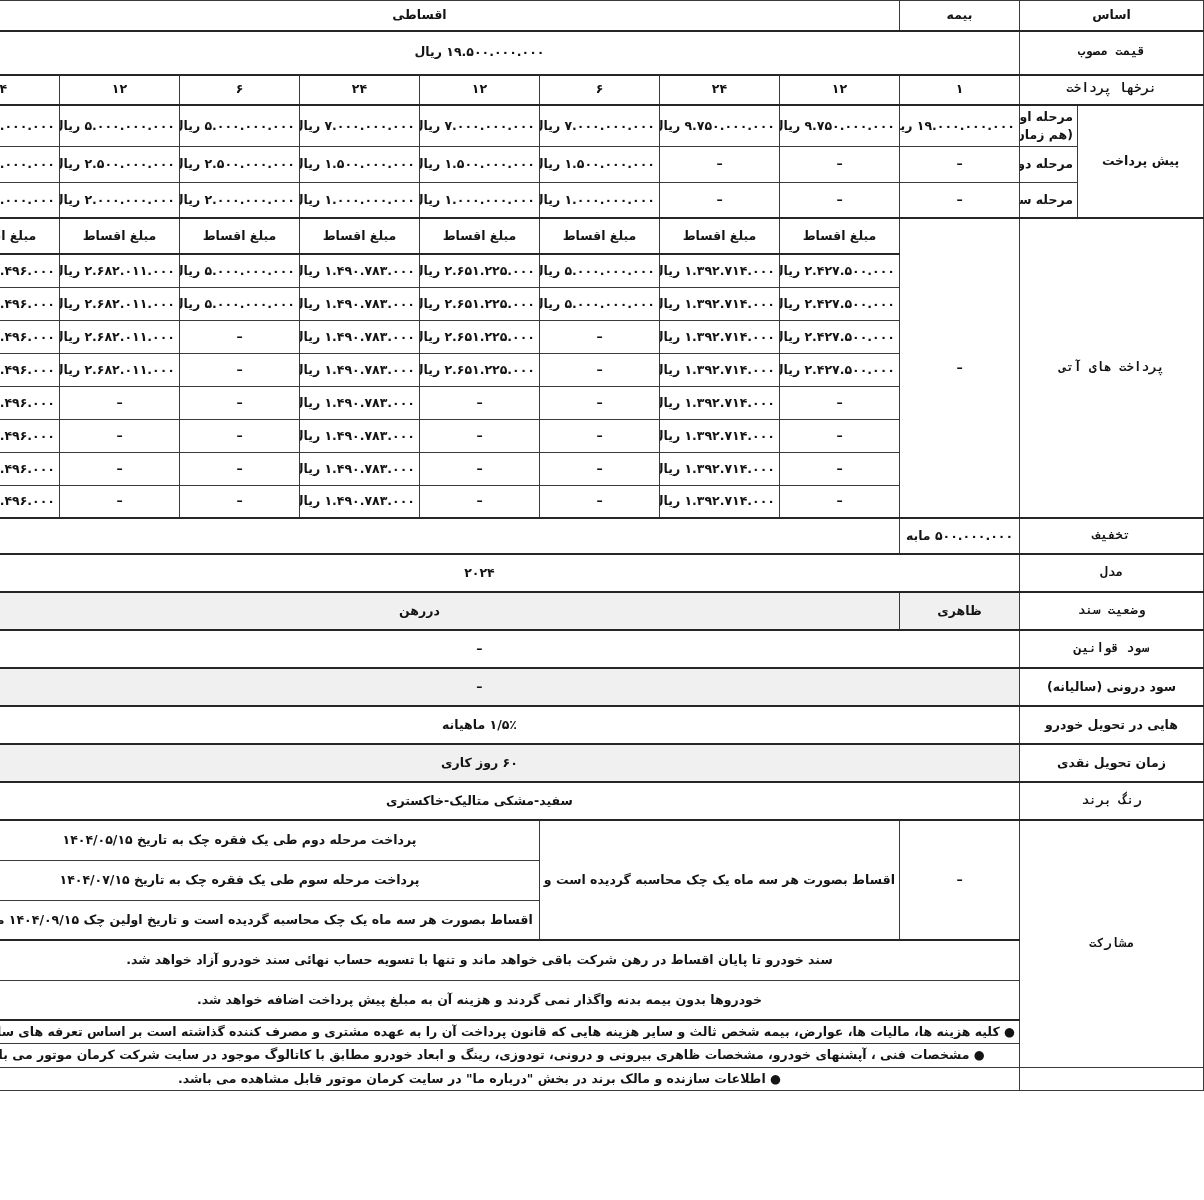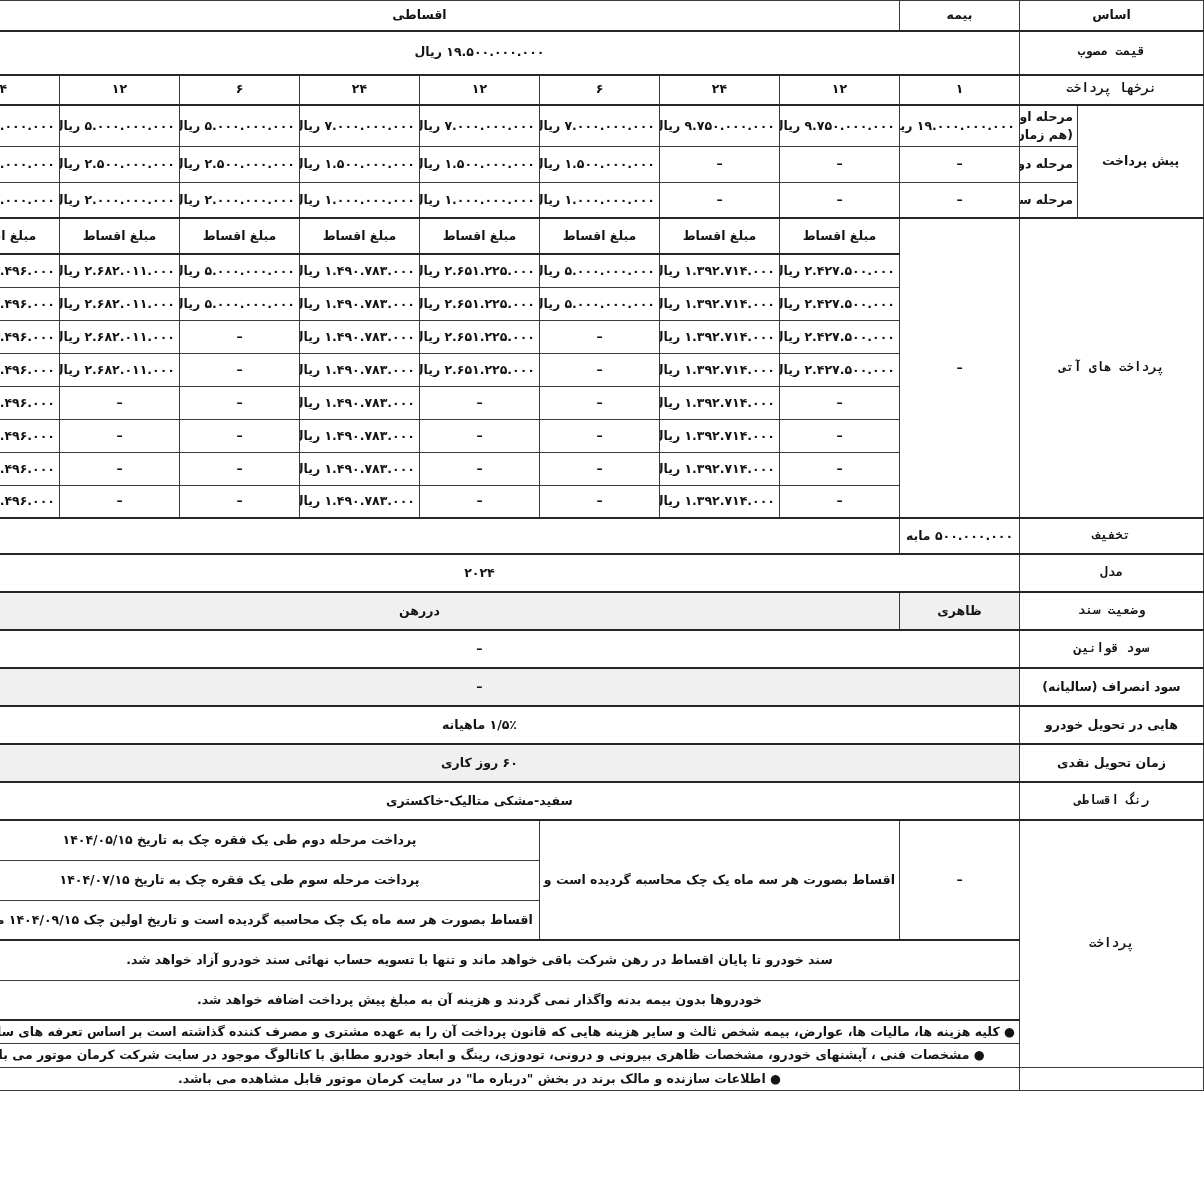--- a/index.html
+++ b/index.html
@@ -360,41 +360,41 @@
     <td class="val-center shade">ظاهری</td>
     <td class="val-center shade" colspan="8">دررهن</td>
   </tr>
 
   <tr class="thick-top">
     <td class="lbl thick-right" colspan="2">سود قوانین</td>
     <td class="val-center dash" colspan="9">–</td>
   </tr>
 
   <tr class="thick-top">
-    <td class="lbl-sm thick-right" colspan="2">سود انصراف (سالیانه)</td>
+    <td class="lbl-sm thick-right" colspan="2">سود درونی (سالیانه)</td>
     <td class="val-center shade dash" colspan="9">–</td>
   </tr>
 
   <tr class="thick-top">
     <td class="lbl-sm thick-right" colspan="2">هایی در تحویل خودرو</td>
     <td class="val-center" colspan="9">۱/۵٪ ماهیانه</td>
   </tr>
 
   <tr class="thick-top">
     <td class="lbl-sm thick-right" colspan="2">زمان تحویل نقدی</td>
     <td class="val-center shade" colspan="9">۶۰ روز کاری</td>
   </tr>
 
   <tr class="thick-top">
-    <td class="lbl thick-right" colspan="2">رنگ اقساطی</td>
+    <td class="lbl thick-right" colspan="2">رنگ برند</td>
     <td class="val-center" colspan="9">سفید-مشکی متالیک-خاکستری</td>
   </tr>
 
   <tr class="thick-top">
-    <td class="lbl thick-right" colspan="2" rowspan="7">پرداخت</td>
+    <td class="lbl thick-right" colspan="2" rowspan="7">مشارکت</td>
     <td class="money dash" rowspan="3">–</td>
     <td class="check-block" colspan="3" rowspan="3">اقساط بصورت هر سه ماه یک چک محاسبه گردیده است و تاریخ اولین چک ۱۴۰۴/۰۸/۲۵ می باشد.</td>
     <td class="note-line" colspan="5">پرداخت مرحله دوم طی یک فقره چک به تاریخ ۱۴۰۴/۰۵/۱۵</td>
   </tr>
 
   <tr>
     <td class="note-line" colspan="5">پرداخت مرحله سوم طی یک فقره چک به تاریخ ۱۴۰۴/۰۷/۱۵</td>
   </tr>
 
   <tr>

